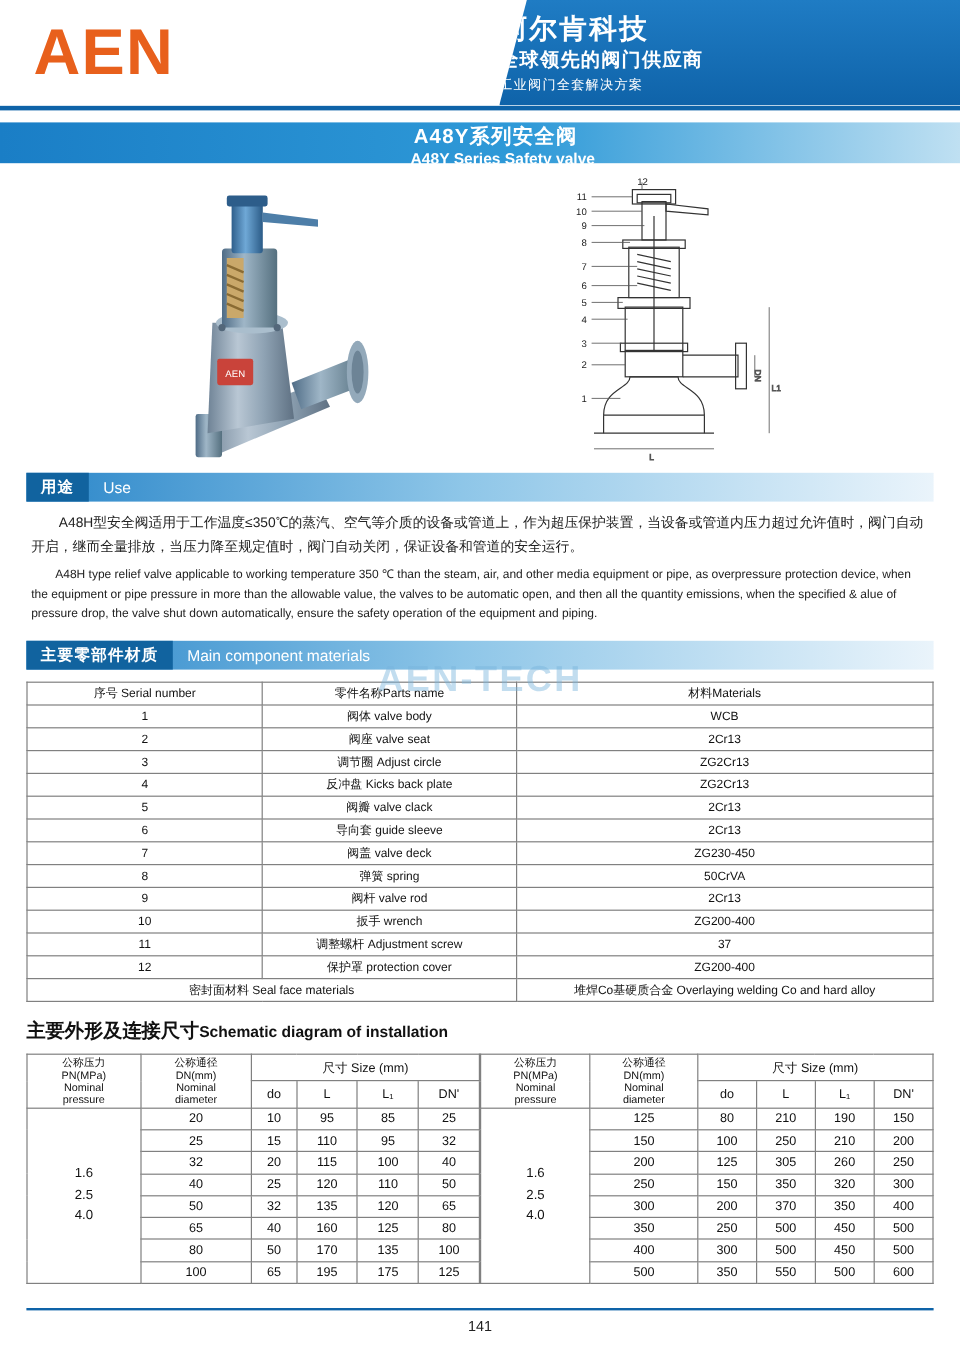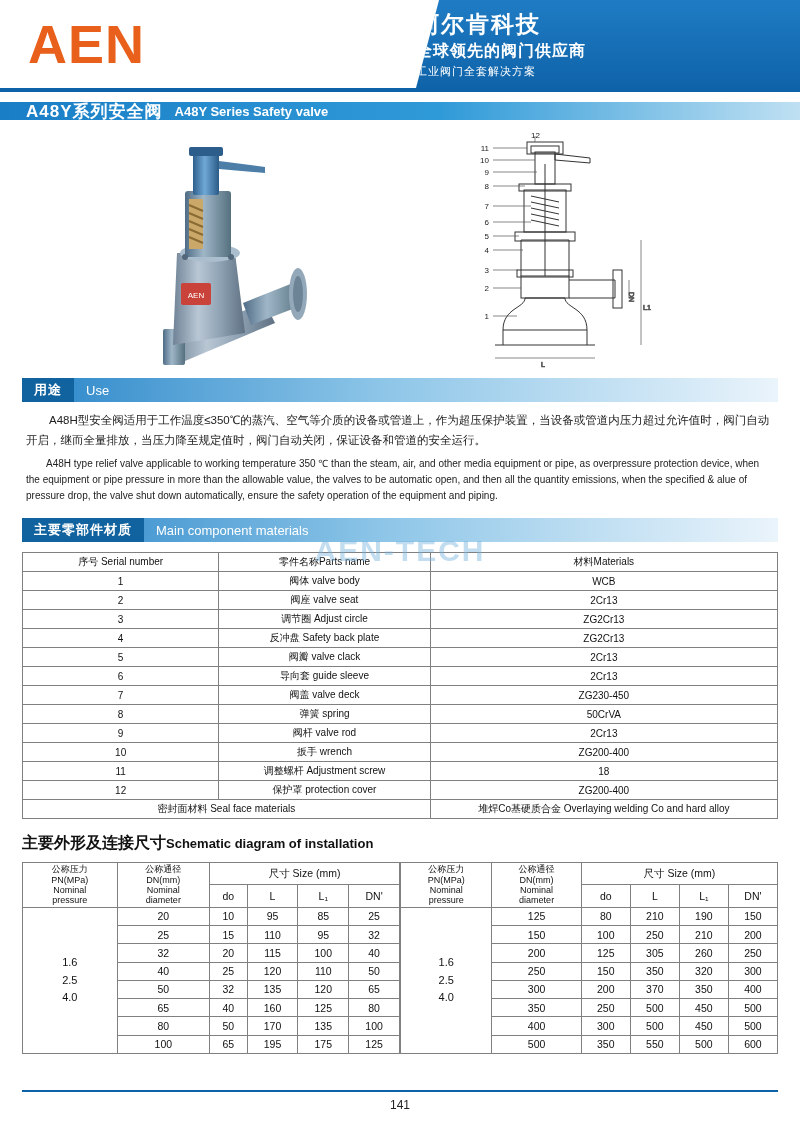--- a/index.html
+++ b/index.html
@@ -46,25 +46,26 @@
   }
   .hdr-cn1 { font-size:23px; font-weight:bold; letter-spacing:2px; line-height:1.25; }
   .hdr-cn2 { font-size:16px; font-weight:bold; letter-spacing:1px; line-height:1.5; }
   .hdr-cn3 { font-size:11px; letter-spacing:1px; line-height:1.6; }
 
   .header-rule { height:4px; background:#0e63a8; }
 
   
   .title-bar {
     margin:10px 0 0 0;
-    height:18px;
+    height:34px;
     background:linear-gradient(90deg,#1a7ec6 0%, #2f9ad8 55%, #bfe0f2 100%);
     display:flex; align-items:center;
     padding-left:26px;
     color:#fff;
+    flex-direction:column;
   }
   .title-cn { font-size:17px; font-weight:bold; letter-spacing:1px; }
   .title-en { font-size:13px; margin-left:12px; font-weight:bold;}
 
   
   .images {
     height:250px;
     display:flex;
     align-items:center;
     justify-content:center;
@@ -350,21 +351,21 @@
             <td>阀座  valve seat</td>
             <td>2Cr13</td>
           </tr>
           <tr>
             <td>3</td>
             <td>调节圈 Adjust circle</td>
             <td>ZG2Cr13</td>
           </tr>
           <tr>
             <td>4</td>
-            <td>反冲盘 Safety back plate</td>
+            <td>反冲盘 Kicks back plate</td>
             <td>ZG2Cr13</td>
           </tr>
           <tr>
             <td>5</td>
             <td>阀瓣 valve clack</td>
             <td>2Cr13</td>
           </tr>
           <tr>
             <td>6</td>
             <td>导向套 guide sleeve</td>
@@ -386,21 +387,21 @@
             <td>2Cr13</td>
           </tr>
           <tr>
             <td>10</td>
             <td>扳手 wrench</td>
             <td>ZG200-400</td>
           </tr>
           <tr>
             <td>11</td>
             <td>调整螺杆 Adjustment screw</td>
-            <td>18</td>
+            <td>37</td>
           </tr>
           <tr>
             <td>12</td>
             <td>保护罩 protection cover</td>
             <td>ZG200-400</td>
           </tr>
           <tr>
             <td colspan="2">密封面材料 Seal face materials</td>
             <td>堆焊Co基硬质合金 Overlaying welding Co and hard alloy</td>
           </tr>

